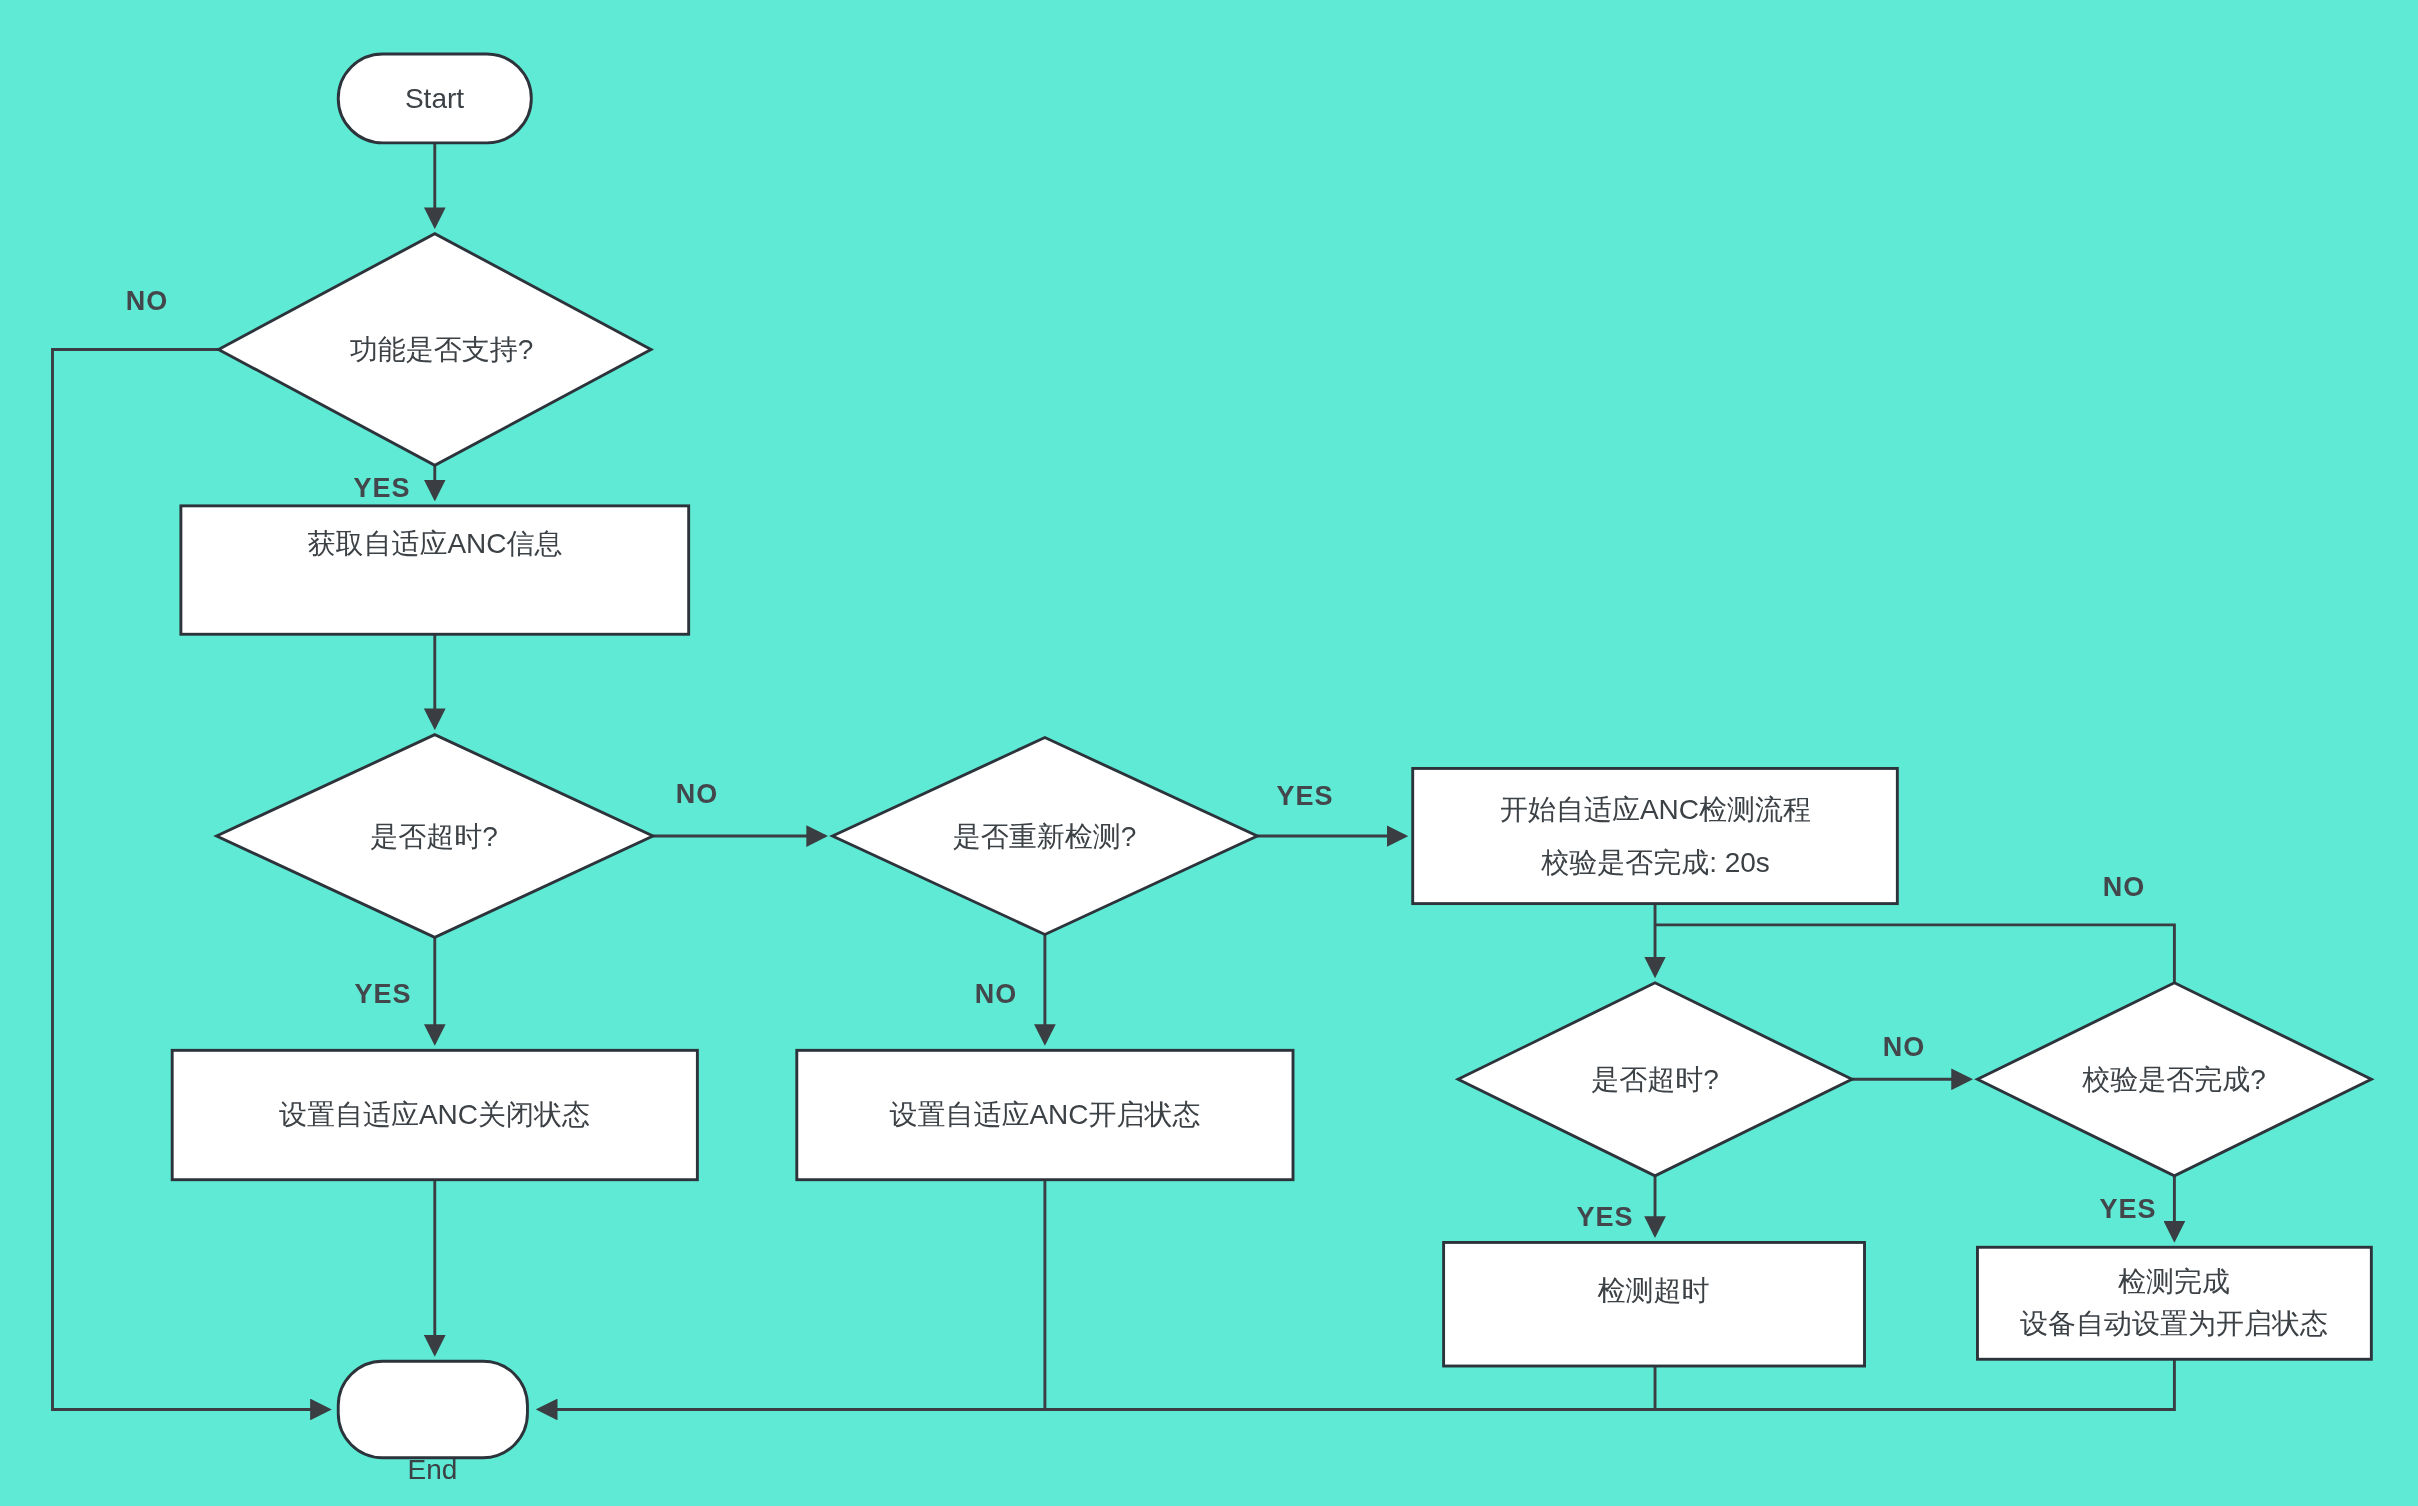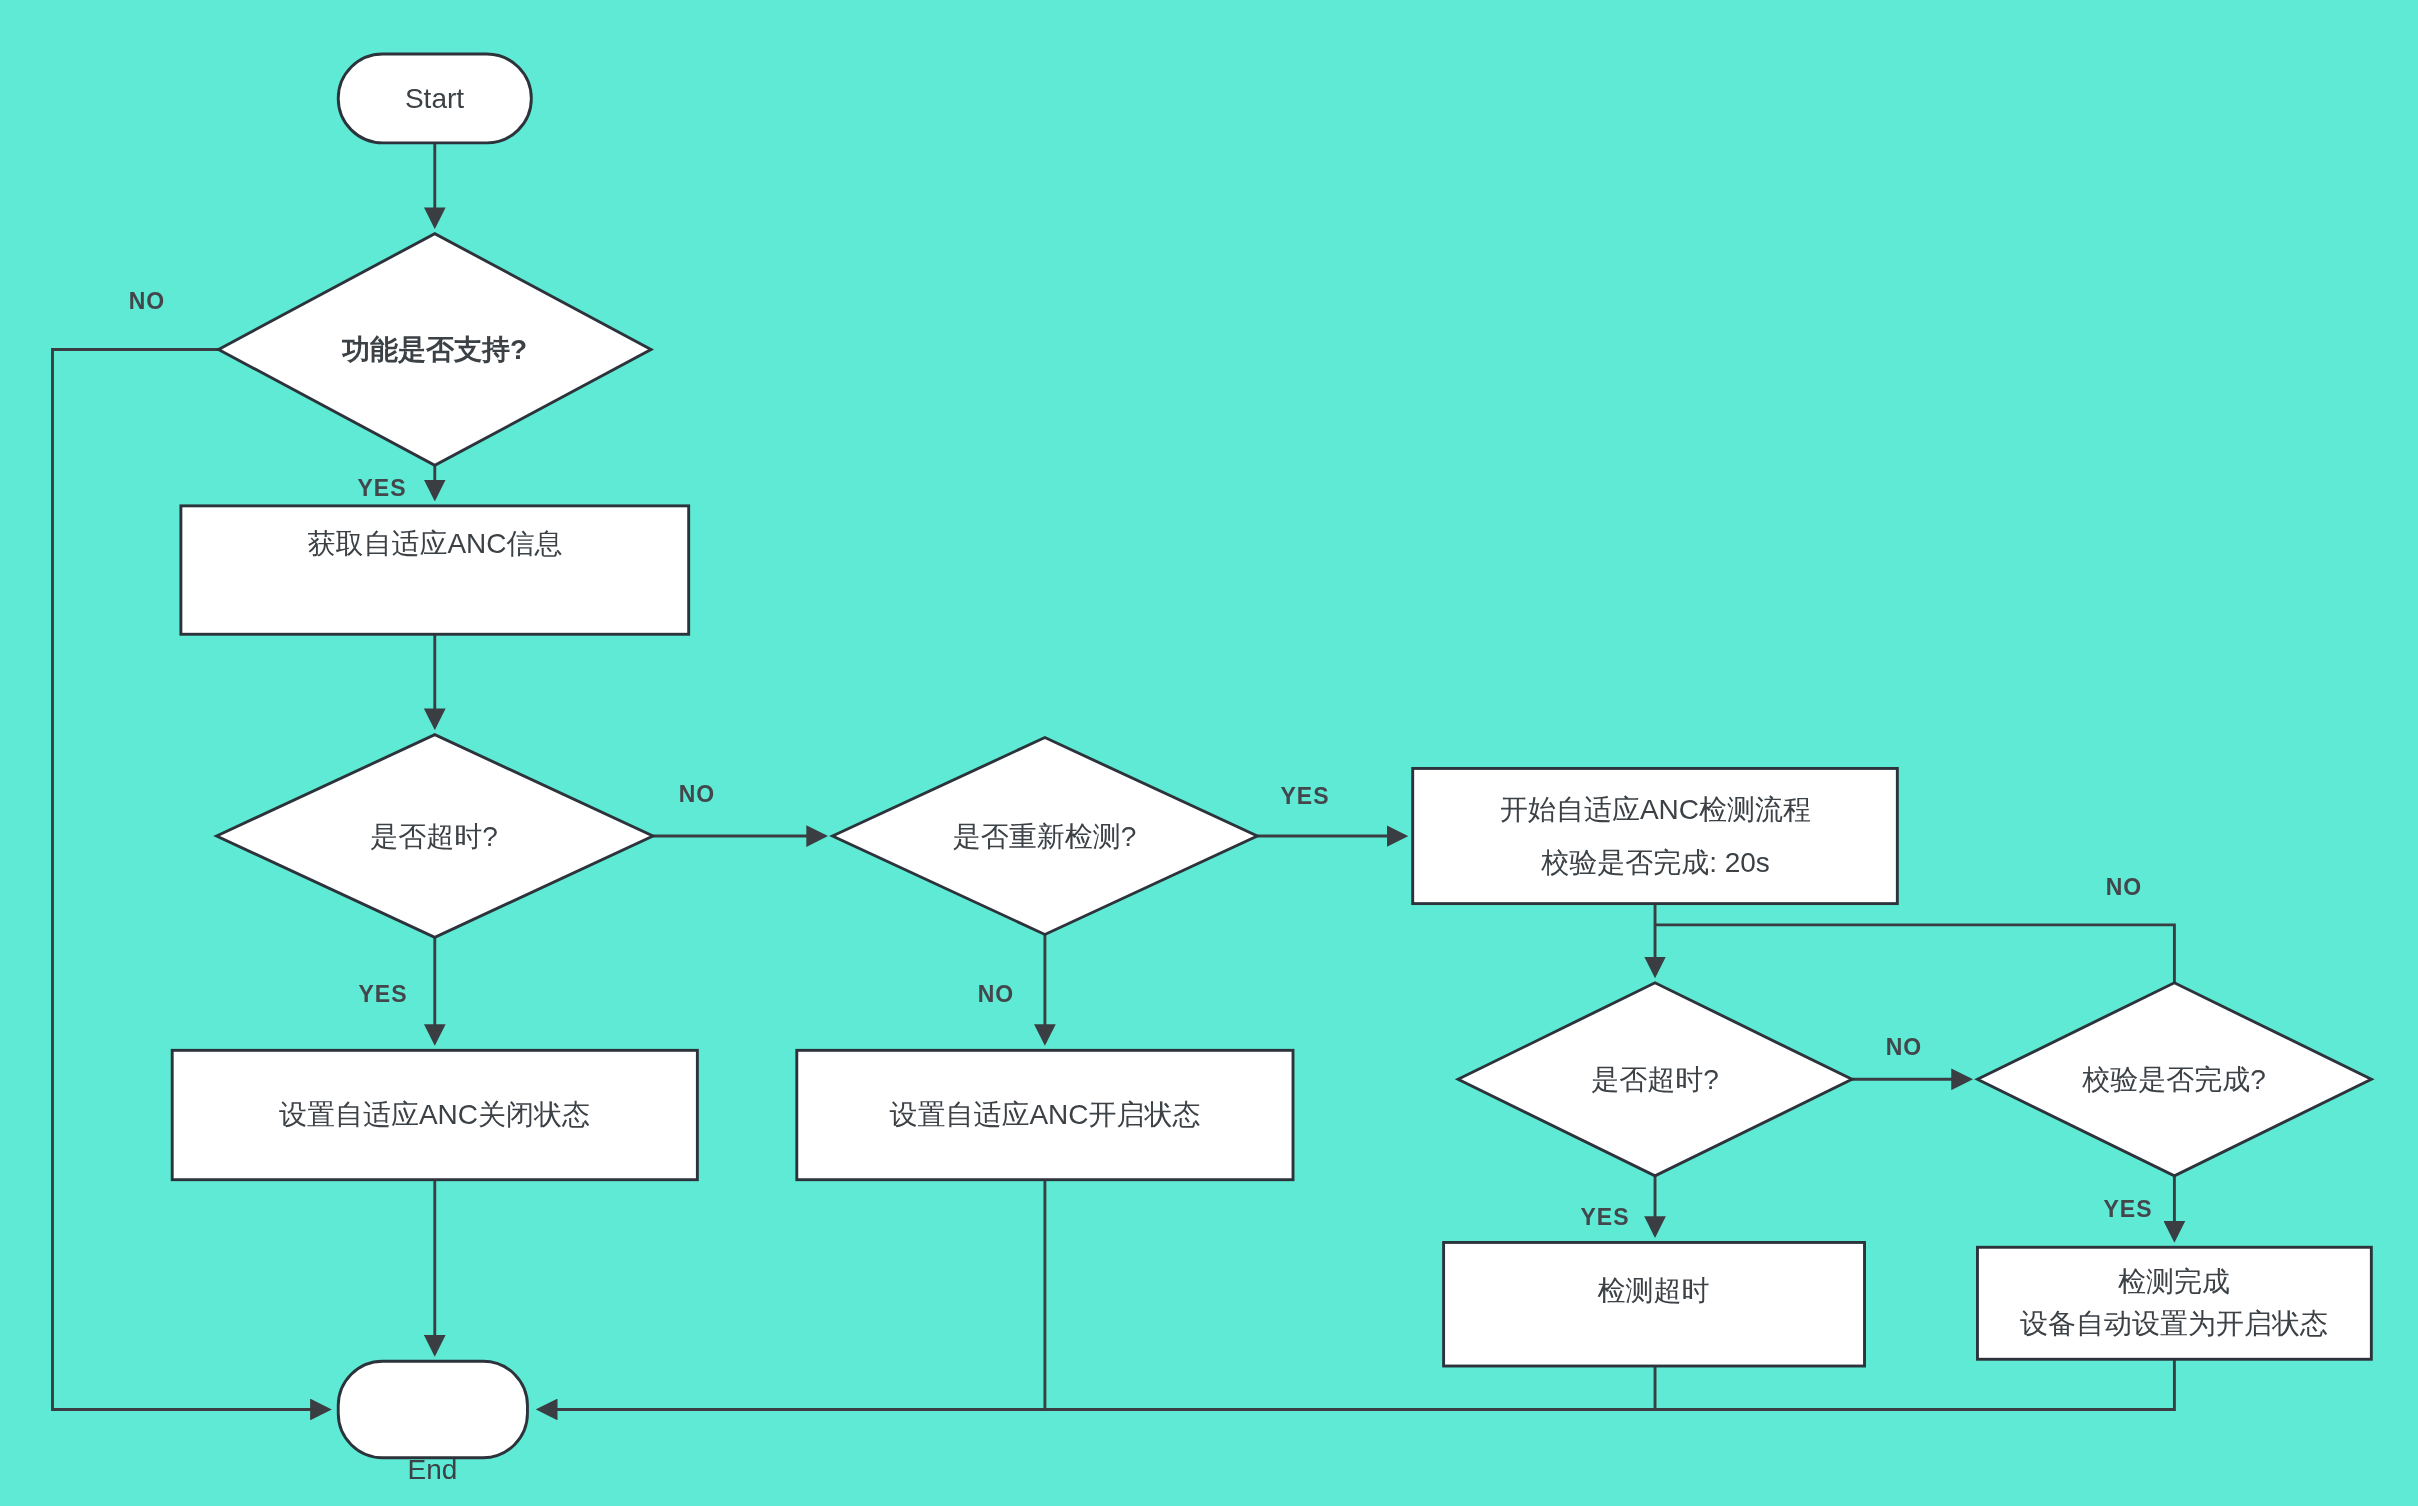--- a/index.html
+++ b/index.html
@@ -39,21 +39,21 @@
     text-align: center;
     color: #3c4146;
     font-size: 28px;
     line-height: 1.5;
     pointer-events: none;
   }
   .edge-label {
     position: absolute;
     transform: translate(-50%, -50%);
     color: #43474c;
-    font-size: 23px;
+    font-size: 27px;
     font-weight: 700;
     letter-spacing: 1px;
     pointer-events: none;
   }
 </style>
 </head>
 <body>
 
 <div class="canvas">
 
@@ -120,21 +120,21 @@
 
     <rect class="shape" x="2048" y="1292" width="408" height="116"></rect>
 
     <rect class="shape" x="350" y="1410" width="196" height="100" rx="46" ry="46"></rect>
   </svg>
 
   <div class="node-label" style="left:338px; top:54px; width:193px; height:89px;">
     <div>Start</div>
   </div>
 
-  <div class="node-label" style="left:218px; top:234px; width:433px; height:232px;font-weight:bold;">
+  <div class="node-label" style="left:225px; top:234px; width:433px; height:232px;">
     <div>功能是否支持?</div>
   </div>
 
   <div class="node-label" style="left:181px; top:480px; width:508px; height:128px;">
     <div>获取自适应ANC信息</div>
   </div>
 
   <div class="node-label" style="left:216px; top:735px; width:436px; height:203px;">
     <div>是否超时?</div>
   </div>

